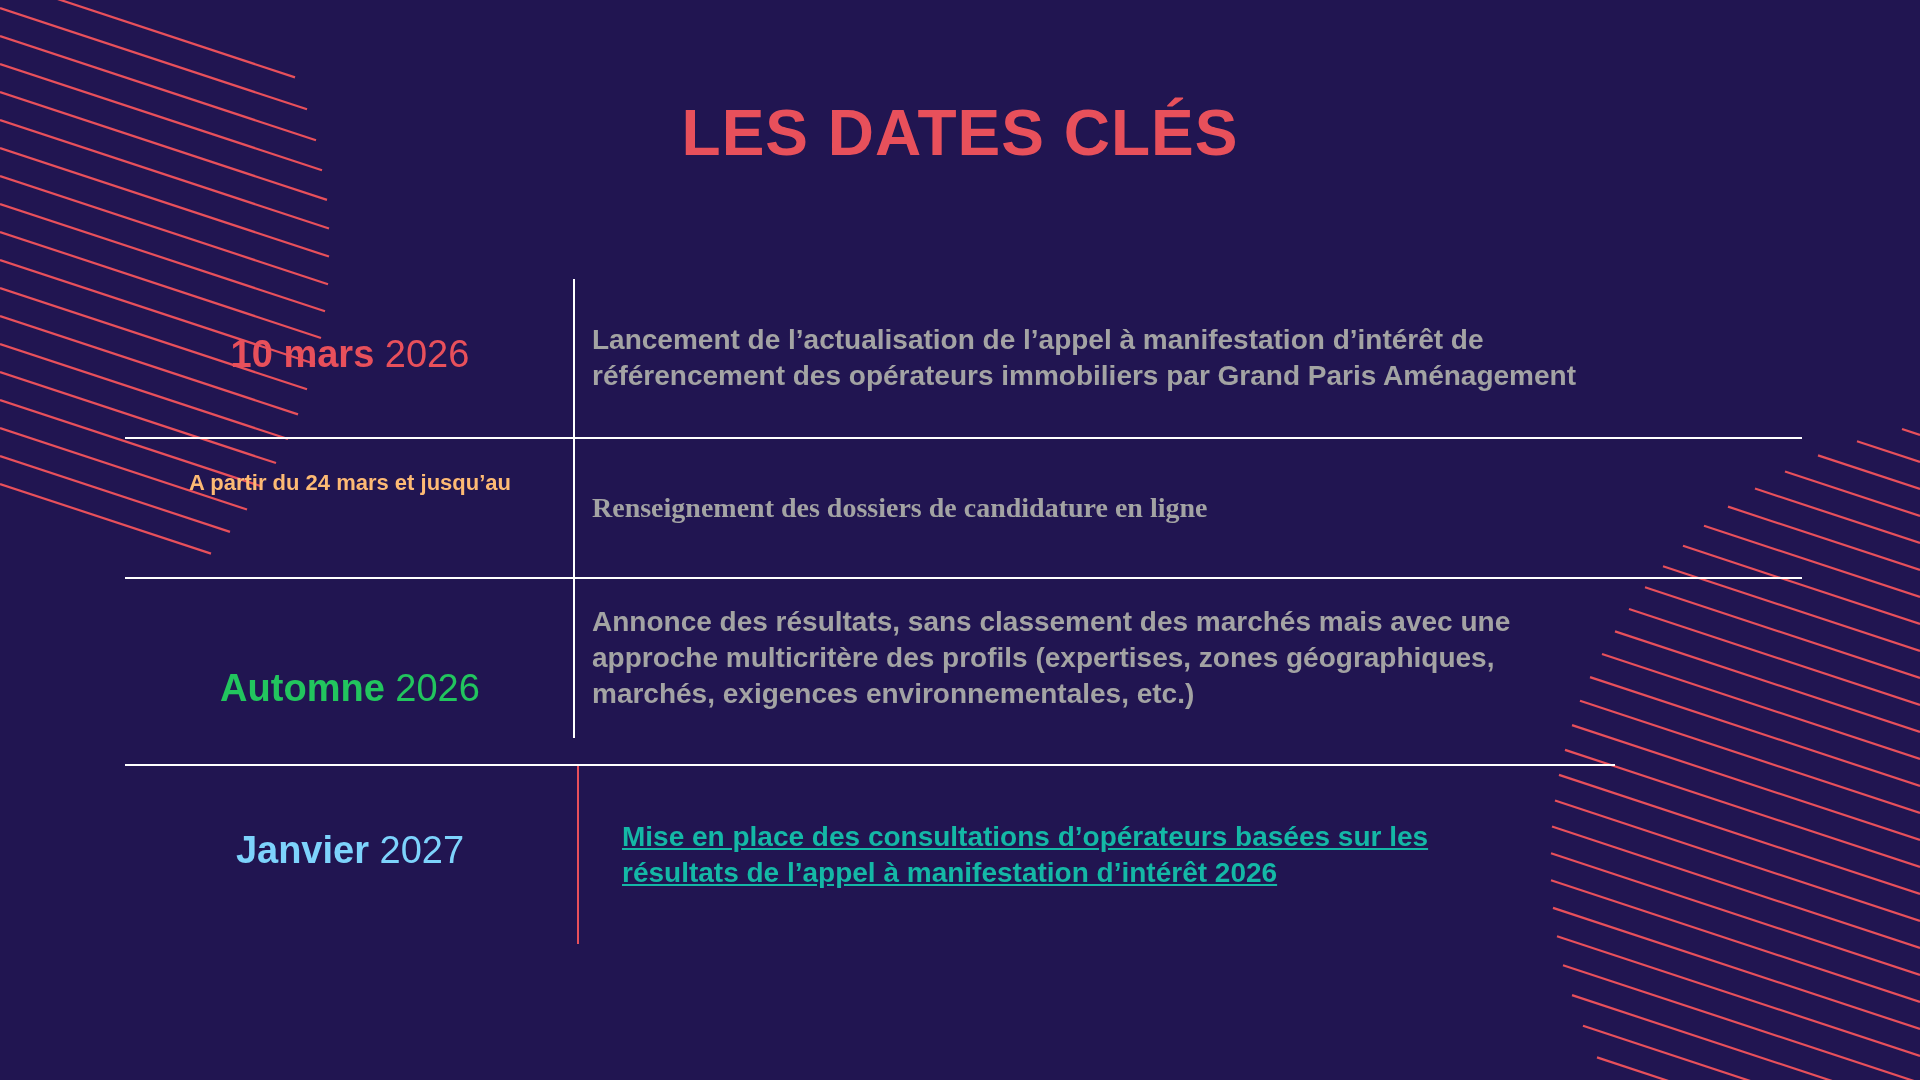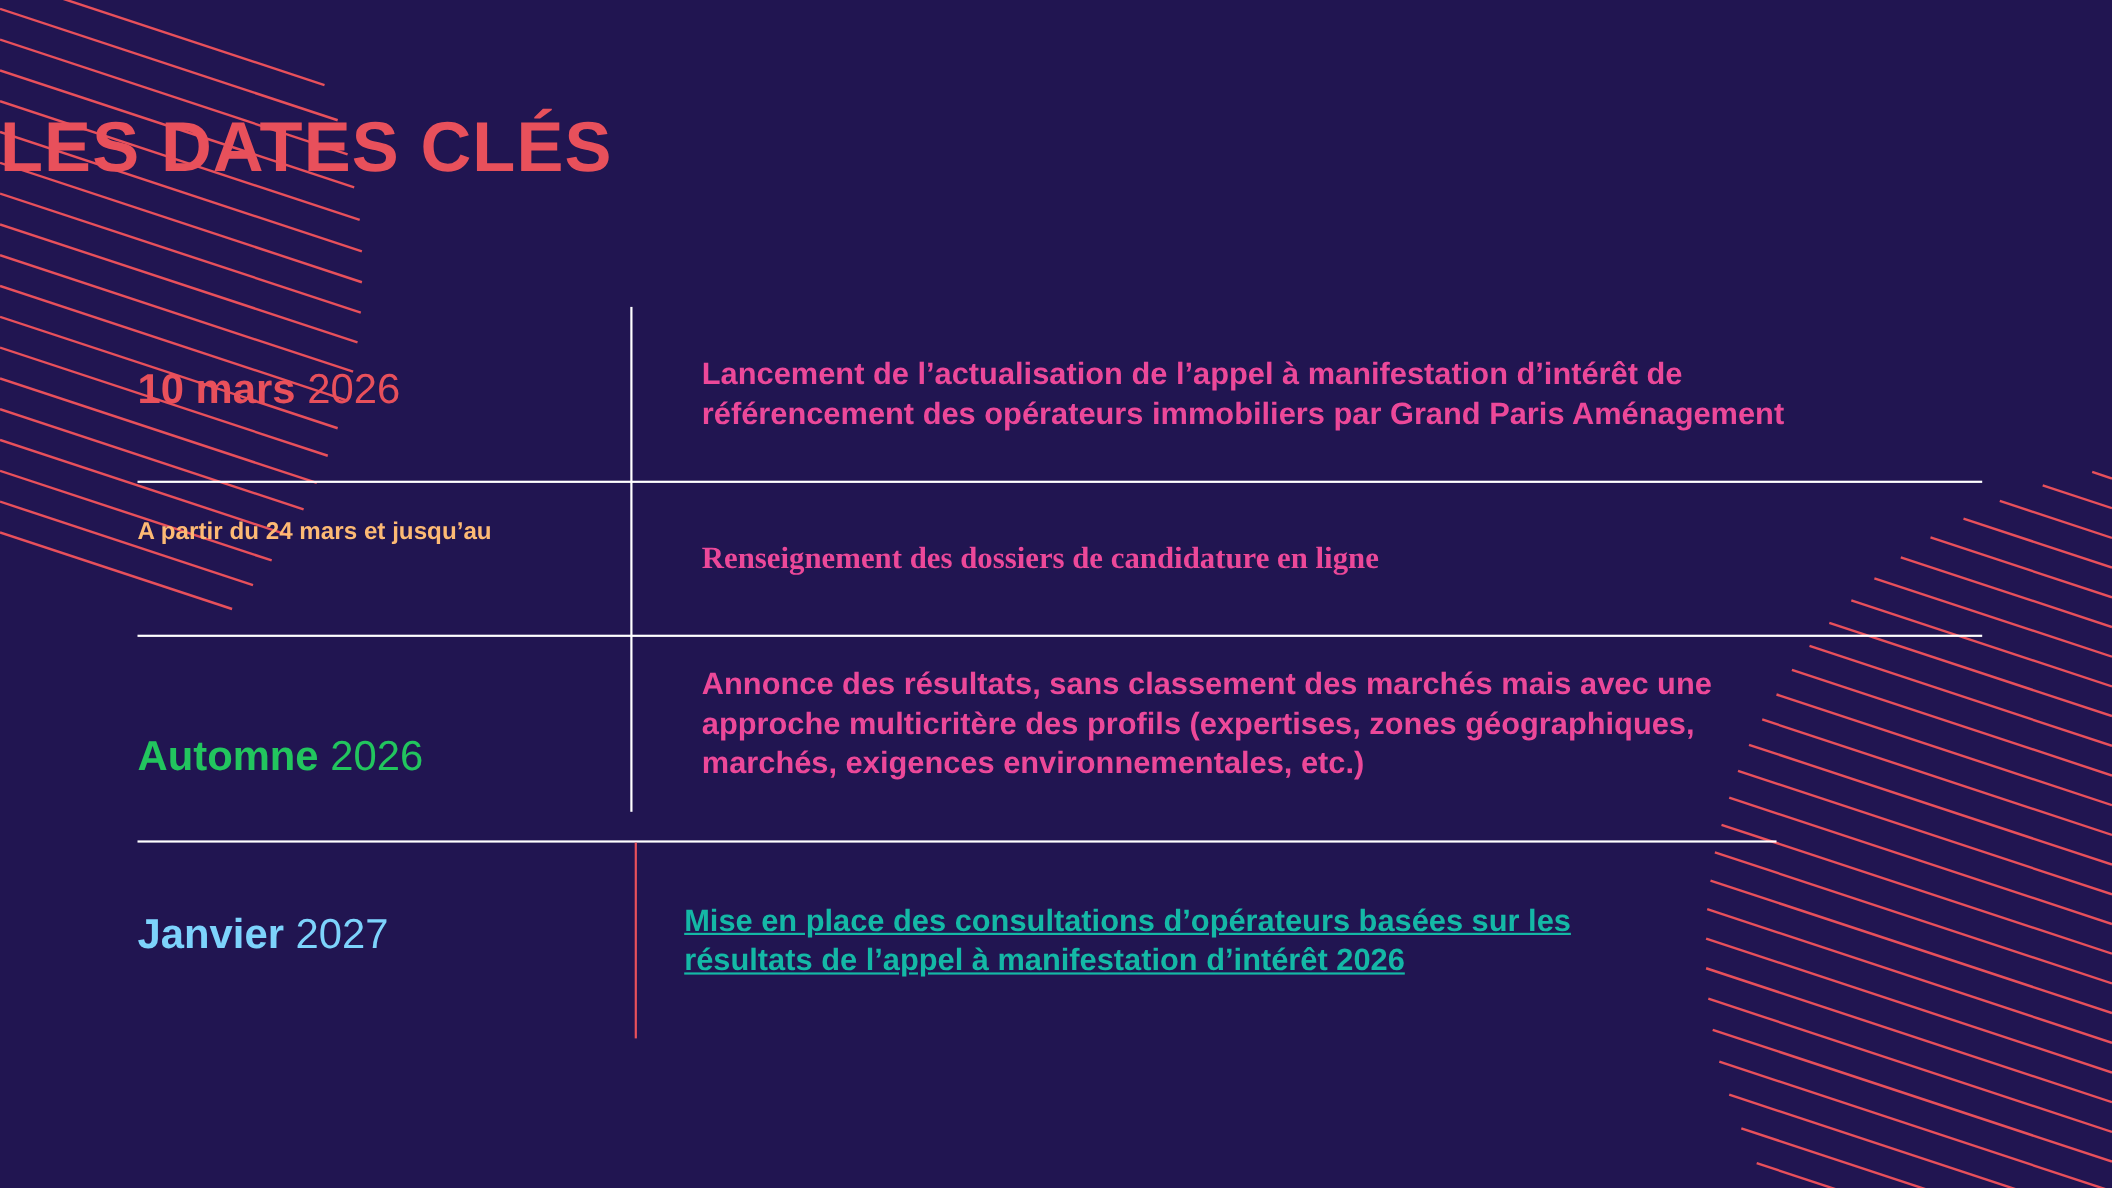--- a/index.html
+++ b/index.html
@@ -1,27 +1,27 @@
 <!DOCTYPE html>
 <html><head>
 <meta charset="utf-8">
 <style>
   html,body{margin:0;padding:0;}
   body{width:1920px;height:1080px;background:#211551;overflow:hidden;position:relative;font-family:"Liberation Sans","DejaVu Sans",sans-serif;}
   .bg-stripes{position:absolute;left:0;top:0;width:1920px;height:1080px;}
-  .title{position:absolute;left:0;width:1920px;top:96px;text-align:left;font-size:64px;font-weight:700;letter-spacing:1px;}
+  .title{position:absolute;left:0;width:1920px;top:96px;text-align:center;font-size:64px;font-weight:700;letter-spacing:1px;}
   .hline{position:absolute;height:2px;background:#ffffff;}
   .vline{position:absolute;width:2px;background:#ffffff;}
   .vline.red{width:2px;}
-  .date{position:absolute;left:125px;width:450px;}
+  .date{position:absolute;left:125px;width:450px;text-align:center;}
   .date .big{font-size:38px;}
   .date .big b{font-weight:700;}
   .date .big span.y{font-weight:400;}
   .date .small{font-size:22px;font-weight:700;margin-bottom:2px;}
-  .desc{position:absolute;left:638px;font-size:28px;font-weight:700;line-height:36px;color:#ec4899;white-space:pre-line;}
+  .desc{position:absolute;left:592px;font-size:28px;font-weight:700;line-height:36px;color:#a3a3a3;white-space:pre-line;}
 </style>
 </head>
 <body style="background: rgb(33, 21, 81);">
 
 <svg class="bg-stripes" viewBox="0 0 1920 1080" id="stripes">
     <line x1="0" y1="-20" x2="295" y2="77.35000000000001" stroke="#e8505b" stroke-width="2.2"></line>
     <line x1="0" y1="8" x2="307" y2="109.31" stroke="#e8505b" stroke-width="2.2"></line>
     <line x1="0" y1="36" x2="316" y2="140.28" stroke="#e8505b" stroke-width="2.2"></line>
     <line x1="0" y1="64" x2="322" y2="170.26" stroke="#e8505b" stroke-width="2.2"></line>
     <line x1="0" y1="92" x2="327" y2="199.91000000000003" stroke="#e8505b" stroke-width="2.2"></line>

